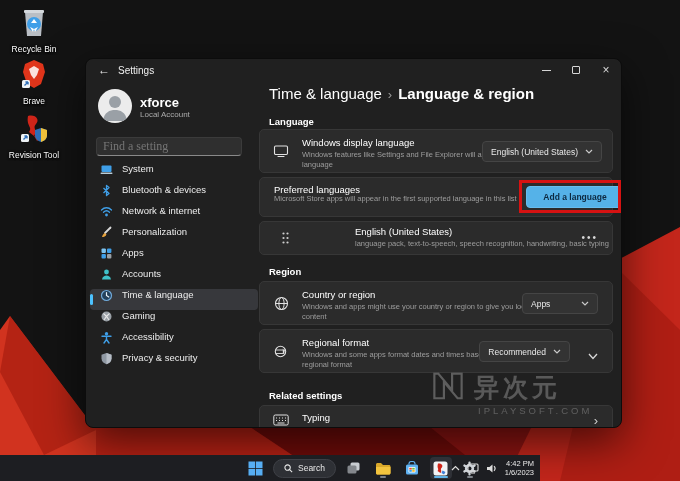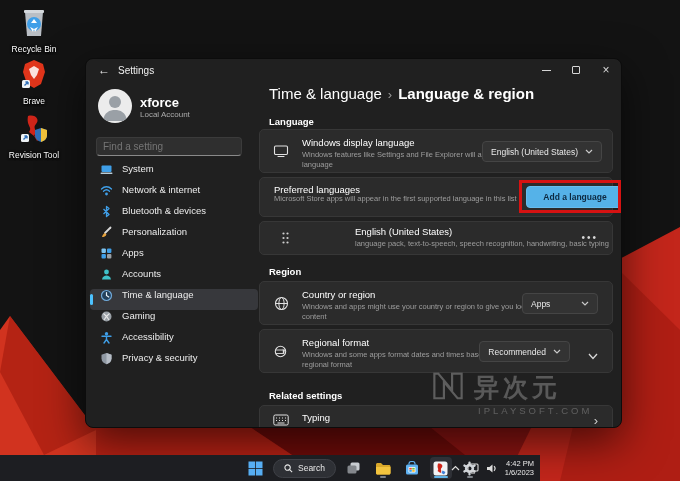--- a/index.html
+++ b/index.html
@@ -26,22 +26,22 @@
   .cap-min{width:9px;height:1px;background:#d6d6d6;}
   .cap-max{width:8px;height:8px;border:1px solid #d6d6d6;border-radius:1px;}
   .cap-close{font-size:12px;line-height:1;}
 
   
   .avatar{left:12px;top:30px;width:34px;height:34px;border-radius:50%;background:#ececec;overflow:hidden;}
   .acct-name{left:54px;top:36px;font-size:13px;font-weight:bold;color:#fff;}
   .acct-type{left:54px;top:51px;font-size:8px;color:#ababab;}
   #searchbox{left:10px;top:78px;width:146px;height:19px;background:#2f2f2f;border:1px solid #3b3b3b;
     border-bottom:1px solid #8a8a8a;border-radius:4px;display:flex;align-items:center;padding:0 6px;}
-  #searchbox input{flex:1;background:transparent;border:0;outline:0;color:#d8d8d8;font-size:10px;
-    font-family:Liberation Sans, sans-serif;padding:0;}
+  #searchbox input{flex:1;background:transparent;border:0;outline:0;color:#d8d8d8;font-size:12px;
+    font-family:Liberation Serif, serif;padding:0;}
   .nav{left:4px;top:104px;width:168px;}
   .nav-item{position:relative;height:21px;display:flex;align-items:flex-start;padding-left:10px;border-radius:4px;}
   .nav-item .ico{width:13px;height:13px;display:flex;align-items:center;justify-content:center;}
   .nav-item .txt{margin-left:9px;font-size:9.5px;color:#ededed;white-space:nowrap;}
   .nav-item.sel{background:#37383c;}
   .nav-item.sel::before{content:"";position:absolute;left:0;top:5px;width:3px;height:11px;border-radius:2px;background:#4cc2ff;}
 
   
   .crumb{left:183px;top:26px;font-size:15px;color:#fff;white-space:nowrap;}
   .crumb .sep{color:#9a9a9a;margin:0 6px;font-size:13px;}
@@ -169,33 +169,33 @@
             <svg width="13" height="13" viewBox="0 0 13 13">
               <rect x="1.5" y="2.5" width="10" height="6.5" rx="1" fill="#3f9fe8"></rect>
               <rect x="0.5" y="9.5" width="12" height="1.6" rx="0.8" fill="#b9cdd9"></rect>
             </svg>
           </span>
         <span class="txt">System</span>
       </div>
       <div class="nav-item">
         <span class="ico">
             <svg width="13" height="13" viewBox="0 0 13 13">
+              <path d="M3.5 4 L9 9.5 L6.5 11.5 V1.5 L9 3.5 L3.5 9" stroke="#3f9fe8" stroke-width="1.3" fill="none" stroke-linejoin="round"></path>
+            </svg>
+          </span>
+        <span class="txt">Bluetooth &amp; devices</span>
+      </div>
+      <div class="nav-item">
+        <span class="ico">
+            <svg width="13" height="13" viewBox="0 0 13 13">
               <path d="M1.5 5 C4.5 2 8.5 2 11.5 5 M3.5 7.2 C5.5 5.3 7.5 5.3 9.5 7.2" stroke="#3f9fe8" stroke-width="1.3" fill="none" stroke-linecap="round"></path>
               <circle cx="6.5" cy="10" r="1.4" fill="#3f9fe8"></circle>
             </svg>
           </span>
         <span class="txt">Network &amp; internet</span>
-      </div>
-      <div class="nav-item">
-        <span class="ico">
-            <svg width="13" height="13" viewBox="0 0 13 13">
-              <path d="M3.5 4 L9 9.5 L6.5 11.5 V1.5 L9 3.5 L3.5 9" stroke="#3f9fe8" stroke-width="1.3" fill="none" stroke-linejoin="round"></path>
-            </svg>
-          </span>
-        <span class="txt">Bluetooth &amp; devices</span>
       </div>
       <div class="nav-item">
         <span class="ico">
             <svg width="13" height="13" viewBox="0 0 13 13">
               <path d="M10.5 1.5 L5 7" stroke="#d8d8d8" stroke-width="1.8" stroke-linecap="round"></path>
               <path d="M5 7 C3 7.5 2.5 9.5 2 11 C3.8 11 5.8 10.5 6.5 8.5 Z" fill="#e8a33d"></path>
             </svg>
           </span>
         <span class="txt">Personalization</span>
       </div>

